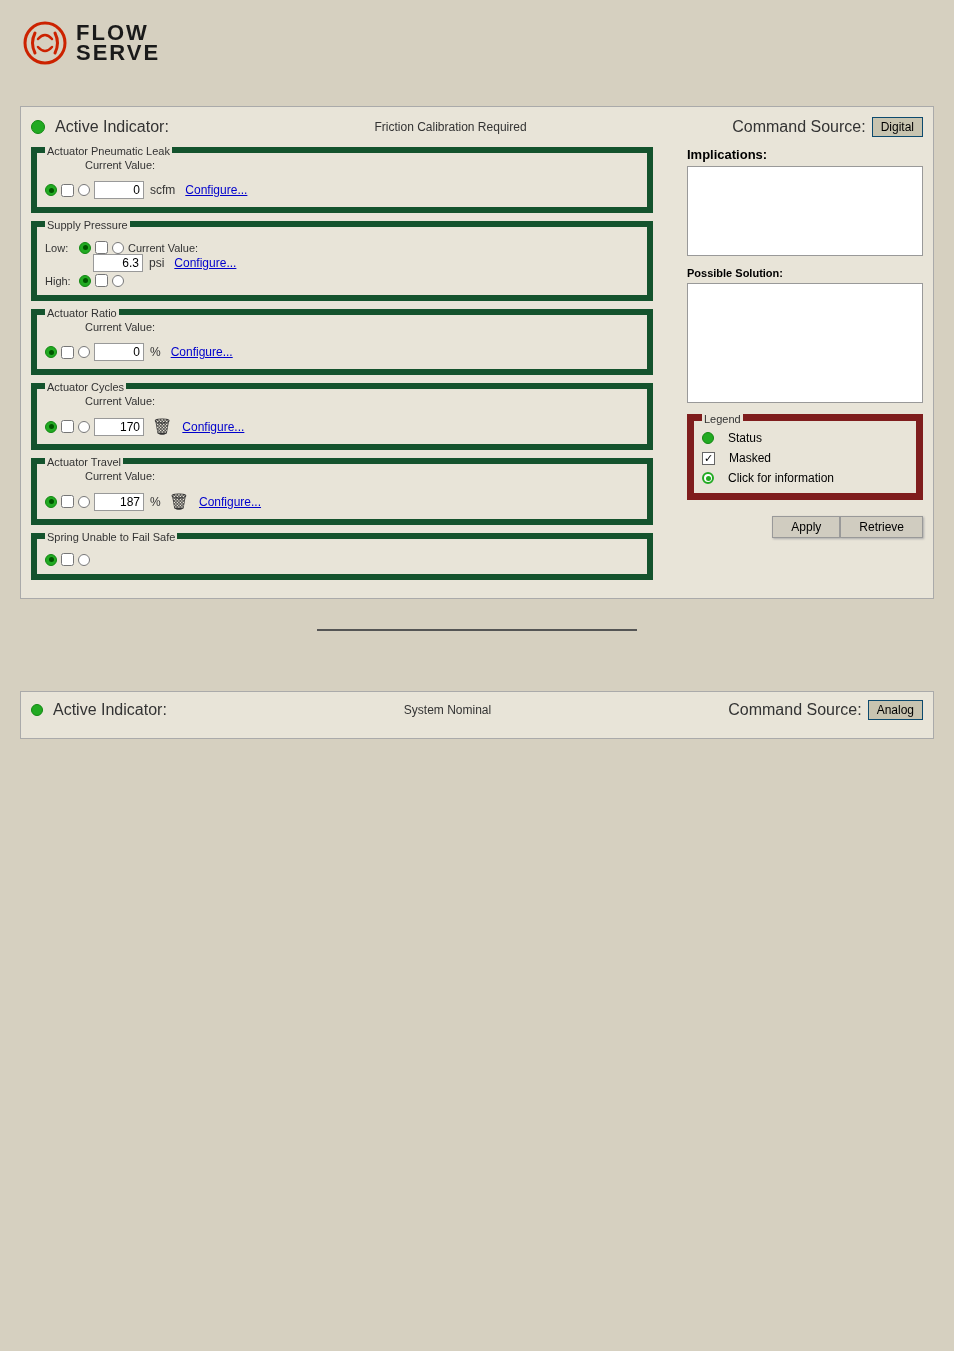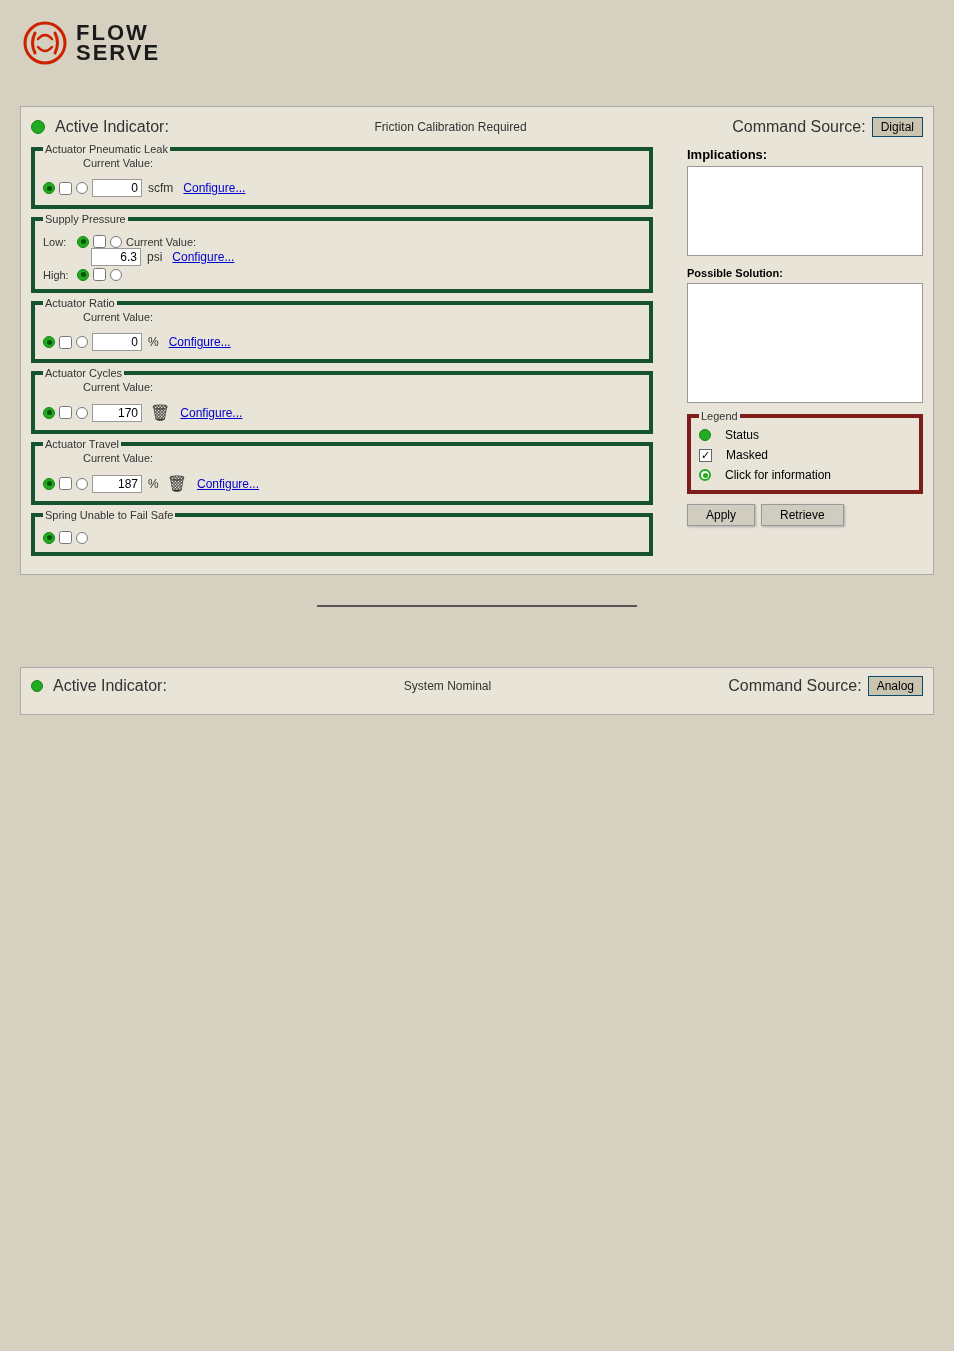--- a/index.html
+++ b/index.html
@@ -89,21 +89,21 @@
       flex: 1;
     }
 
     .right-panel {
       width: 260px;
       padding-left: 24px;
     }
 
     
     .group-box {
-      border: 4px solid #14532d;
+      border: 6px solid #14532d;
       margin-bottom: 8px;
       padding: 4px 8px 8px 8px;
       position: relative;
       background: #e8e4d8;
     }
 
     .group-box-title {
       font-size: 11px;
       color: #333;
       background: #e8e4d8;
@@ -232,21 +232,21 @@
       width: 100%;
       height: 120px;
       font-size: 12px;
       padding: 3px;
       resize: none;
       overflow-y: auto;
     }
 
     
     .legend-box {
-      border: 4px solid #7f1d1d;
+      border: 7px solid #7f1d1d;
       margin-top: 8px;
       padding: 4px 8px 8px 8px;
       position: relative;
     }
 
     .legend-title {
       font-size: 11px;
       color: #333;
       background: #e8e4d8;
       position: absolute;
@@ -300,23 +300,22 @@
       content: '';
       width: 5px;
       height: 5px;
       border-radius: 50%;
       background: #22aa22;
     }
 
     
     .button-row {
       display: flex;
-      justify-content: flex-start;
-      gap: 6px;
-      margin-top: 10px;
+      justify-content: flex-end;
+      margin-top: 16px;
     }
 
     .btn {
       padding: 3px 18px;
       border: 1px solid #999;
       background: #d0ccc0;
       font-size: 12px;
       cursor: pointer;
       box-shadow: 1px 1px 2px #aaa;
     }

